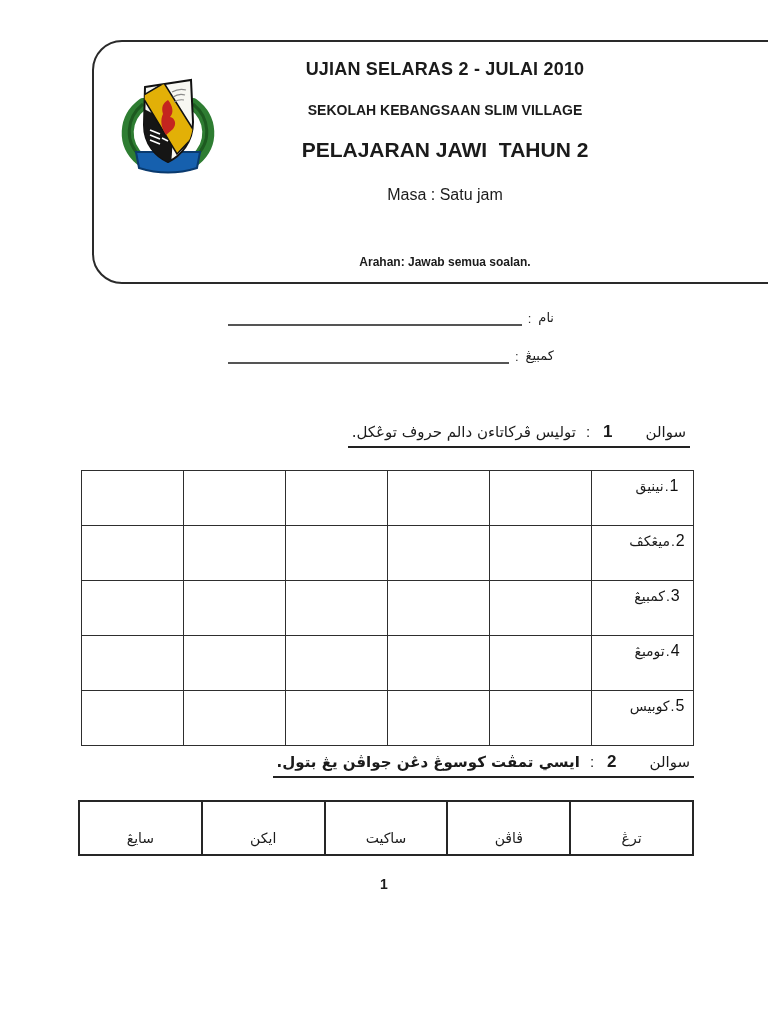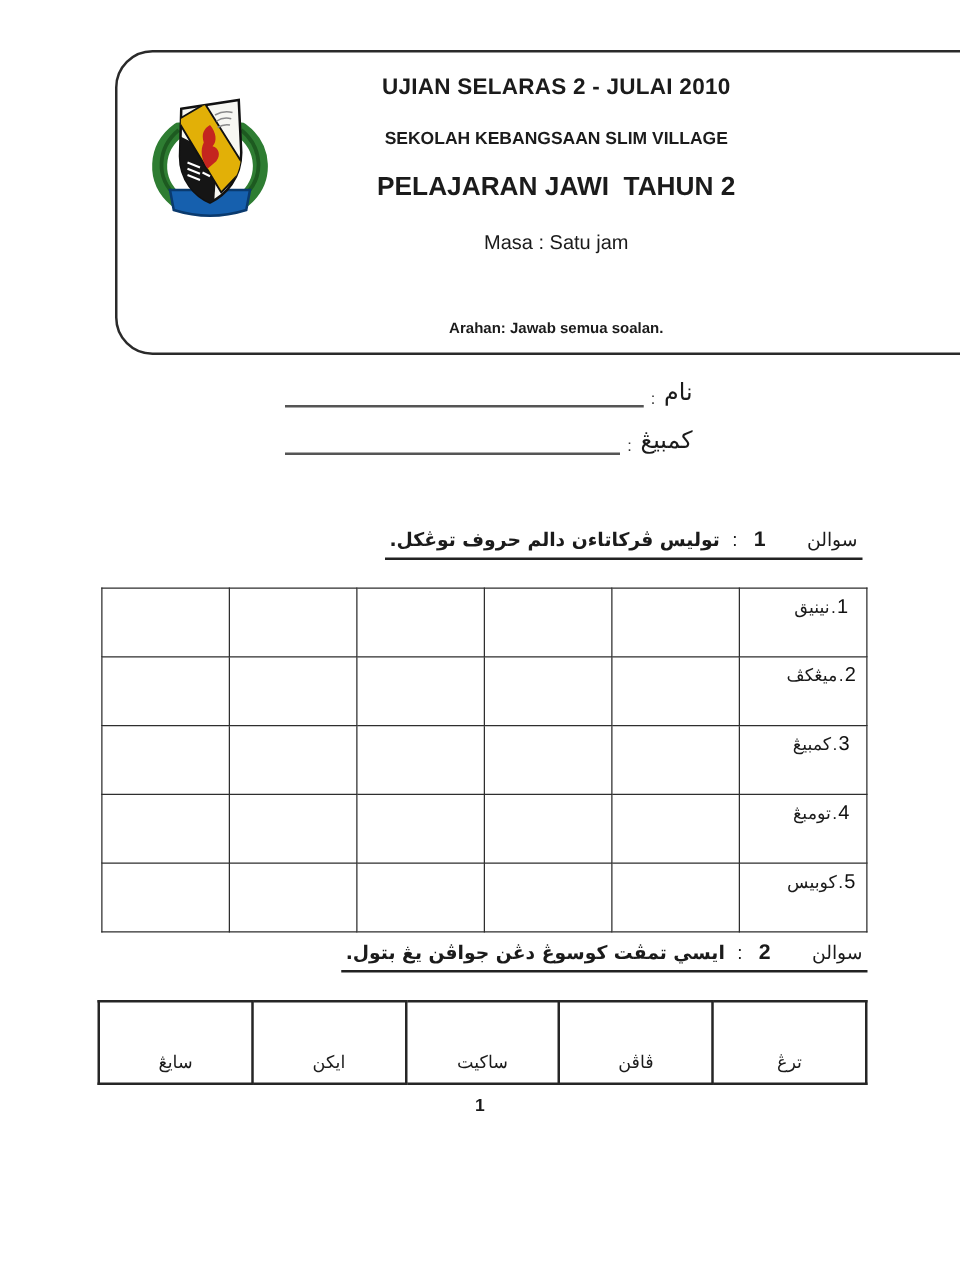--- a/index.html
+++ b/index.html
@@ -24,50 +24,50 @@
   .crest { position:absolute; left:22px; top:30px; width:104px; height:104px; }
   
   .fill-row {
     position:absolute; left:228px; width:326px; height:18px;
     display:flex; align-items:flex-end;
   }
   .fill-row-name  { top:308px; }
   .fill-row-class { top:346px; }
   .fill-line { flex:1 1 auto; border-bottom:2px solid #555; height:100%; }
   .fill-colon { margin:0 7px 0 6px; font-size:13px; color:#333; }
-  .fill-label { font-family:"DejaVu Sans", sans-serif; font-size:19px; margin-bottom:1px; direction:rtl; }
+  .fill-label { font-family:"DejaVu Sans", sans-serif; font-size:13px; margin-bottom:1px; direction:rtl; }
   
   .q-heading {
     position:absolute; display:inline-flex; flex-direction:row-reverse;
     align-items:baseline; gap:10px;
     border-bottom:2px solid #222; padding:0 4px 4px 4px;
   }
   .q1-heading { top:422px; right:78px; }
   .q2-heading { top:752px; right:74px; }
   .q-label  { font-family:"DejaVu Sans", sans-serif; font-size:15px; direction:rtl;margin-left:20px; }
   .q-num    { font-size:17px; font-weight:bold; margin:0 3px; }
   .q-colon  { font-size:15px; }
   .q-phrase { font-family:"DejaVu Sans", sans-serif; font-size:15px; font-weight:bold; direction:rtl; }
-  .q1-heading .q-phrase { font-weight:700; }
+  .q1-heading .q-phrase { font-weight:400; }
   
   .q1-table {
     position:absolute; left:81px; top:470px; width:613px;
     border-collapse:collapse; table-layout:fixed;
   }
   .q1-table td { border:1.5px solid #2e2e2e; height:55px; vertical-align:top; background:#fff; }
   .q1-item {
     display:flex; flex-direction:row-reverse; justify-content:center;
     align-items:baseline; padding-top:6px; gap:1px;
   }
   .q1-item-num  { font-size:16px; color:#111; }
   .q1-item-dot  { font-size:14px; }
   .q1-item-word { font-family:"DejaVu Sans", sans-serif; font-size:14px; direction:rtl;margin-left:29px; }
   
   .q2-table {
-    position:absolute; left:78px; top:800px; width:616px; height:68px;
+    position:absolute; left:78px; top:800px; width:616px; height:56px;
     border-collapse:collapse; table-layout:fixed;
   }
   .q2-table td {
     border:2px solid #262626; vertical-align:bottom; text-align:center;
     padding-bottom:8px; font-family:"DejaVu Sans", sans-serif; font-size:14px;
     direction:rtl; background:#fff;
   }
   
   .page-number {
     position:absolute; top:876px; left:0; width:100%;

